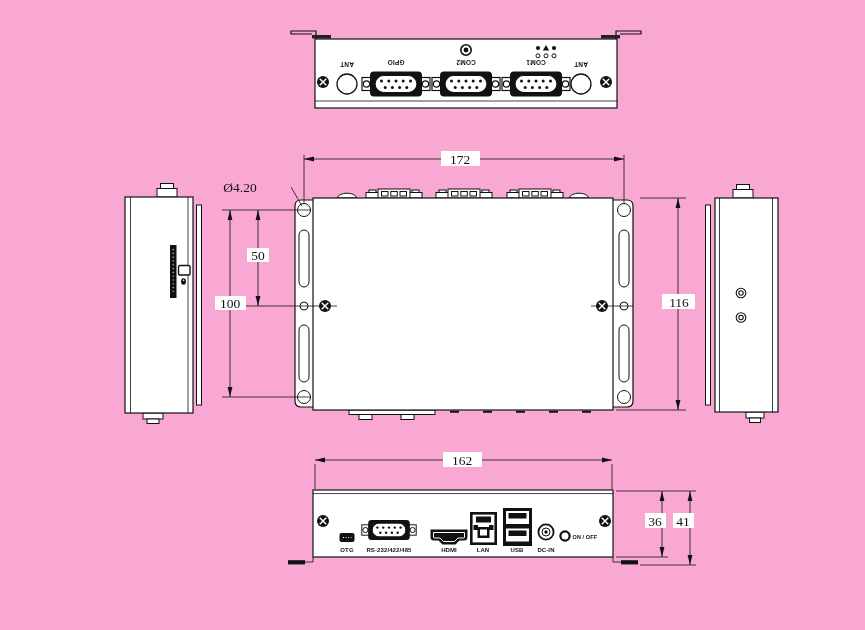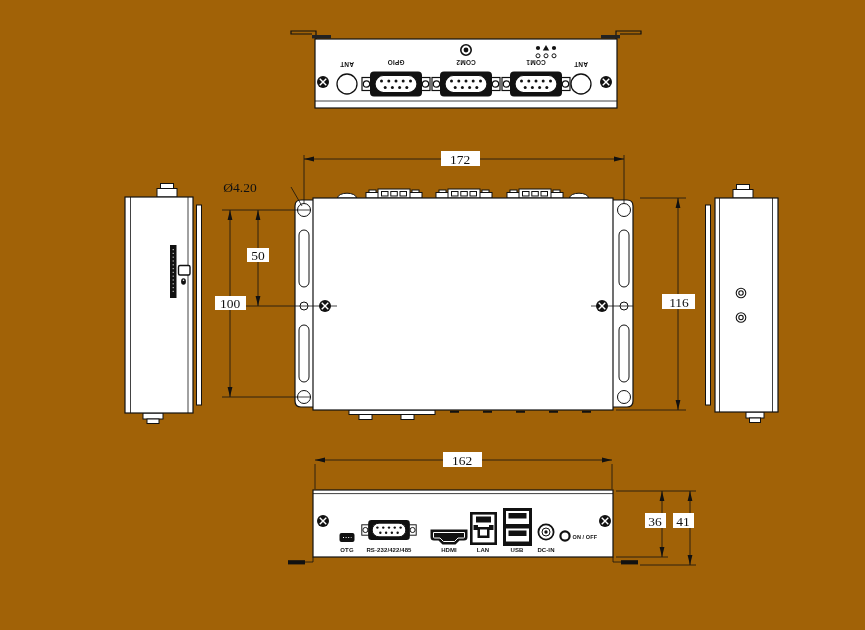--- a/index.html
+++ b/index.html
@@ -1,16 +1,16 @@
 <!DOCTYPE html>
 <html><head>
 <meta charset="utf-8">
 <style>
   html,body{margin:0;padding:0;background:#fff}
-  .stage{position:relative;width:865px;height:630px;background:#a16207;overflow:hidden;
+  .stage{position:relative;width:865px;height:630px;background:#f9a8d4;overflow:hidden;
          font-family:"Liberation Sans",sans-serif}
   .stage svg{position:absolute;left:0;top:0}
   .dim{font-family:"Liberation Serif",serif;font-size:13.5px;fill:#111;text-anchor:middle;stroke:none}
   .rlabel text,.plabel text{font-family:"Liberation Sans",sans-serif;font-weight:bold;fill:#111;
          stroke:none;text-anchor:middle}
   .rlabel text{font-size:6.5px;letter-spacing:.2px}
   .plabel text{font-size:6px;letter-spacing:.1px}
   .onoff{font-size:5.5px !important;text-anchor:start !important}
   .thin{stroke-width:.8}
 </style>

